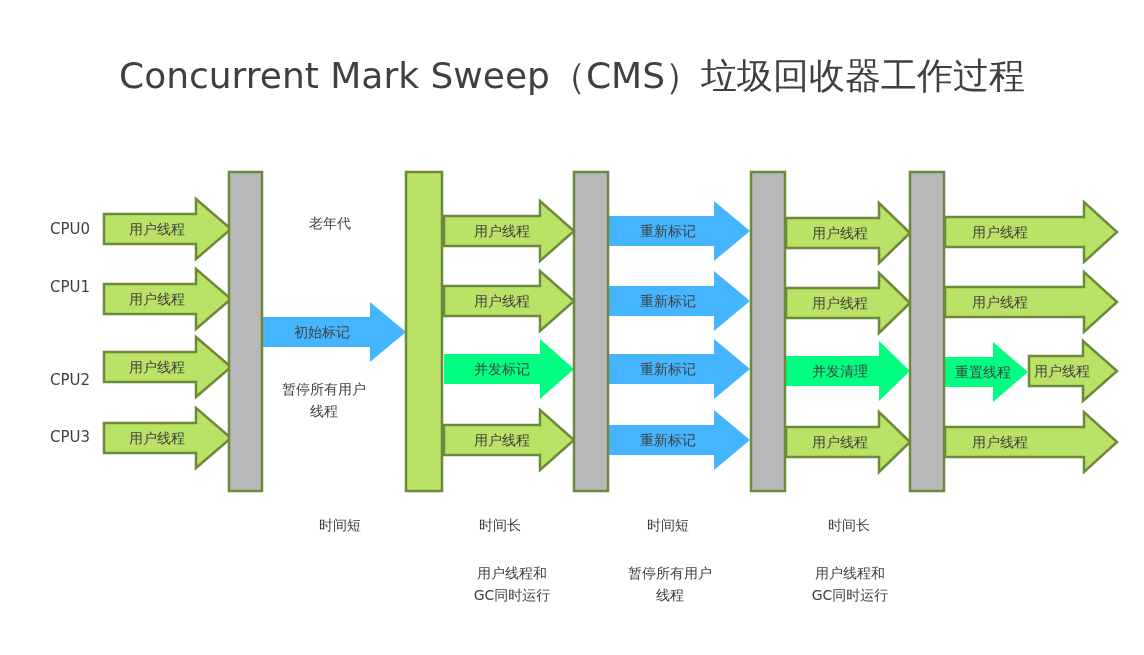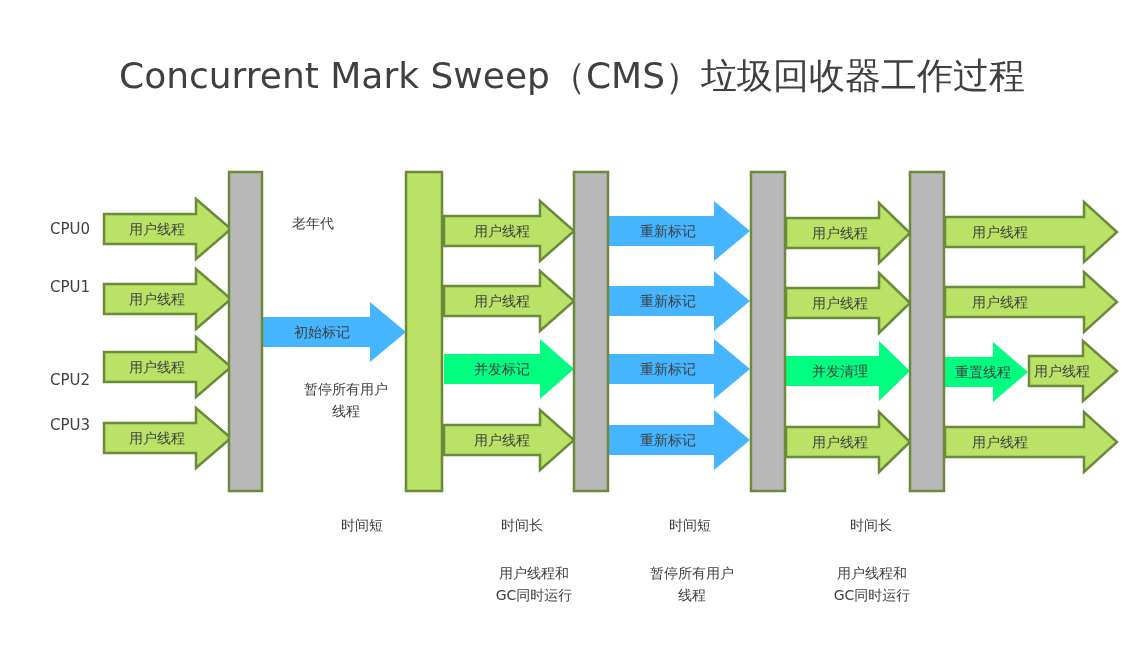--- a/index.html
+++ b/index.html
@@ -1,21 +1,21 @@
 <!DOCTYPE html>
 <html><head>
   <meta charset="utf-8">
   <style>
     html, body { margin: 0; padding: 0; background: #ffffff; }
     body { width: 1144px; height: 655px; position: relative; overflow: hidden; font-family: "DejaVu Sans", "Liberation Sans", sans-serif; color: #404040; }
     .title { position: absolute; left: 0; width: 1144px; top: 52px; text-align: center; font-size: 36px; color: #404040; white-space: nowrap; }
     svg { position: absolute; left: 0; top: 0; }
     .t { position: absolute; font-size: 14px; color: #404040; white-space: nowrap; text-align: right; }
     .cpu { left: 50px; font-size: 15px; }
-    .note { text-align: center; line-height: 22px; font-size: 14px; padding-left: 22px; }
+    .note { text-align: center; line-height: 22px; font-size: 14px; }
     svg text { font-family: "DejaVu Sans", "Liberation Sans", sans-serif; font-size: 14px; fill: #404040; }
   </style>
 </head>
 <body>
 
 <div class="title">Concurrent Mark Sweep（CMS）垃圾回收器工作过程</div>
 
 <svg id="diagram" width="1144" height="655" xmlns="http://www.w3.org/2000/svg">
     <polygon points="104,214 196,214 196,199 231,229 196,259 196,244 104,244" fill="#b9e267" stroke="#6b8a3a" stroke-width="2.5" stroke-linejoin="miter"></polygon>
     <text x="157" y="234" text-anchor="middle">用户线程</text>
@@ -64,23 +64,23 @@
     <rect x="229" y="172" width="33" height="319" fill="#b8b8b8" stroke="#6b8a3a" stroke-width="2.5"></rect>
     <rect x="406" y="172" width="36" height="319" fill="#b9e267" stroke="#6b8a3a" stroke-width="2.5"></rect>
     <rect x="574" y="172" width="34" height="319" fill="#b8b8b8" stroke="#6b8a3a" stroke-width="2.5"></rect>
     <rect x="751" y="172" width="34" height="319" fill="#b8b8b8" stroke="#6b8a3a" stroke-width="2.5"></rect>
     <rect x="910" y="172" width="34" height="319" fill="#b8b8b8" stroke="#6b8a3a" stroke-width="2.5"></rect>
   </svg>
 
 <div class="t cpu" style="top:220px">CPU0</div>
 <div class="t cpu" style="top:278px">CPU1</div>
 <div class="t cpu" style="top:371px">CPU2</div>
-<div class="t cpu" style="top:416px">CPU3</div>
+<div class="t cpu" style="top:428px">CPU3</div>
 
-<div class="t" style="left:292px; top:215px">老年代</div>
+<div class="t" style="left:309px; top:215px">老年代</div>
 
 <div class="t note" style="left:264px; width:120px; top:378px">
   <div>暂停所有用户</div>
   <div>线程</div>
 </div>
 
 <div class="t note" style="left:300px; width:80px; top:514px">时间短</div>
 <div class="t note" style="left:460px; width:80px; top:514px">时间长</div>
 <div class="t note" style="left:628px; width:80px; top:514px">时间短</div>
 <div class="t note" style="left:809px; width:80px; top:514px">时间长</div>

